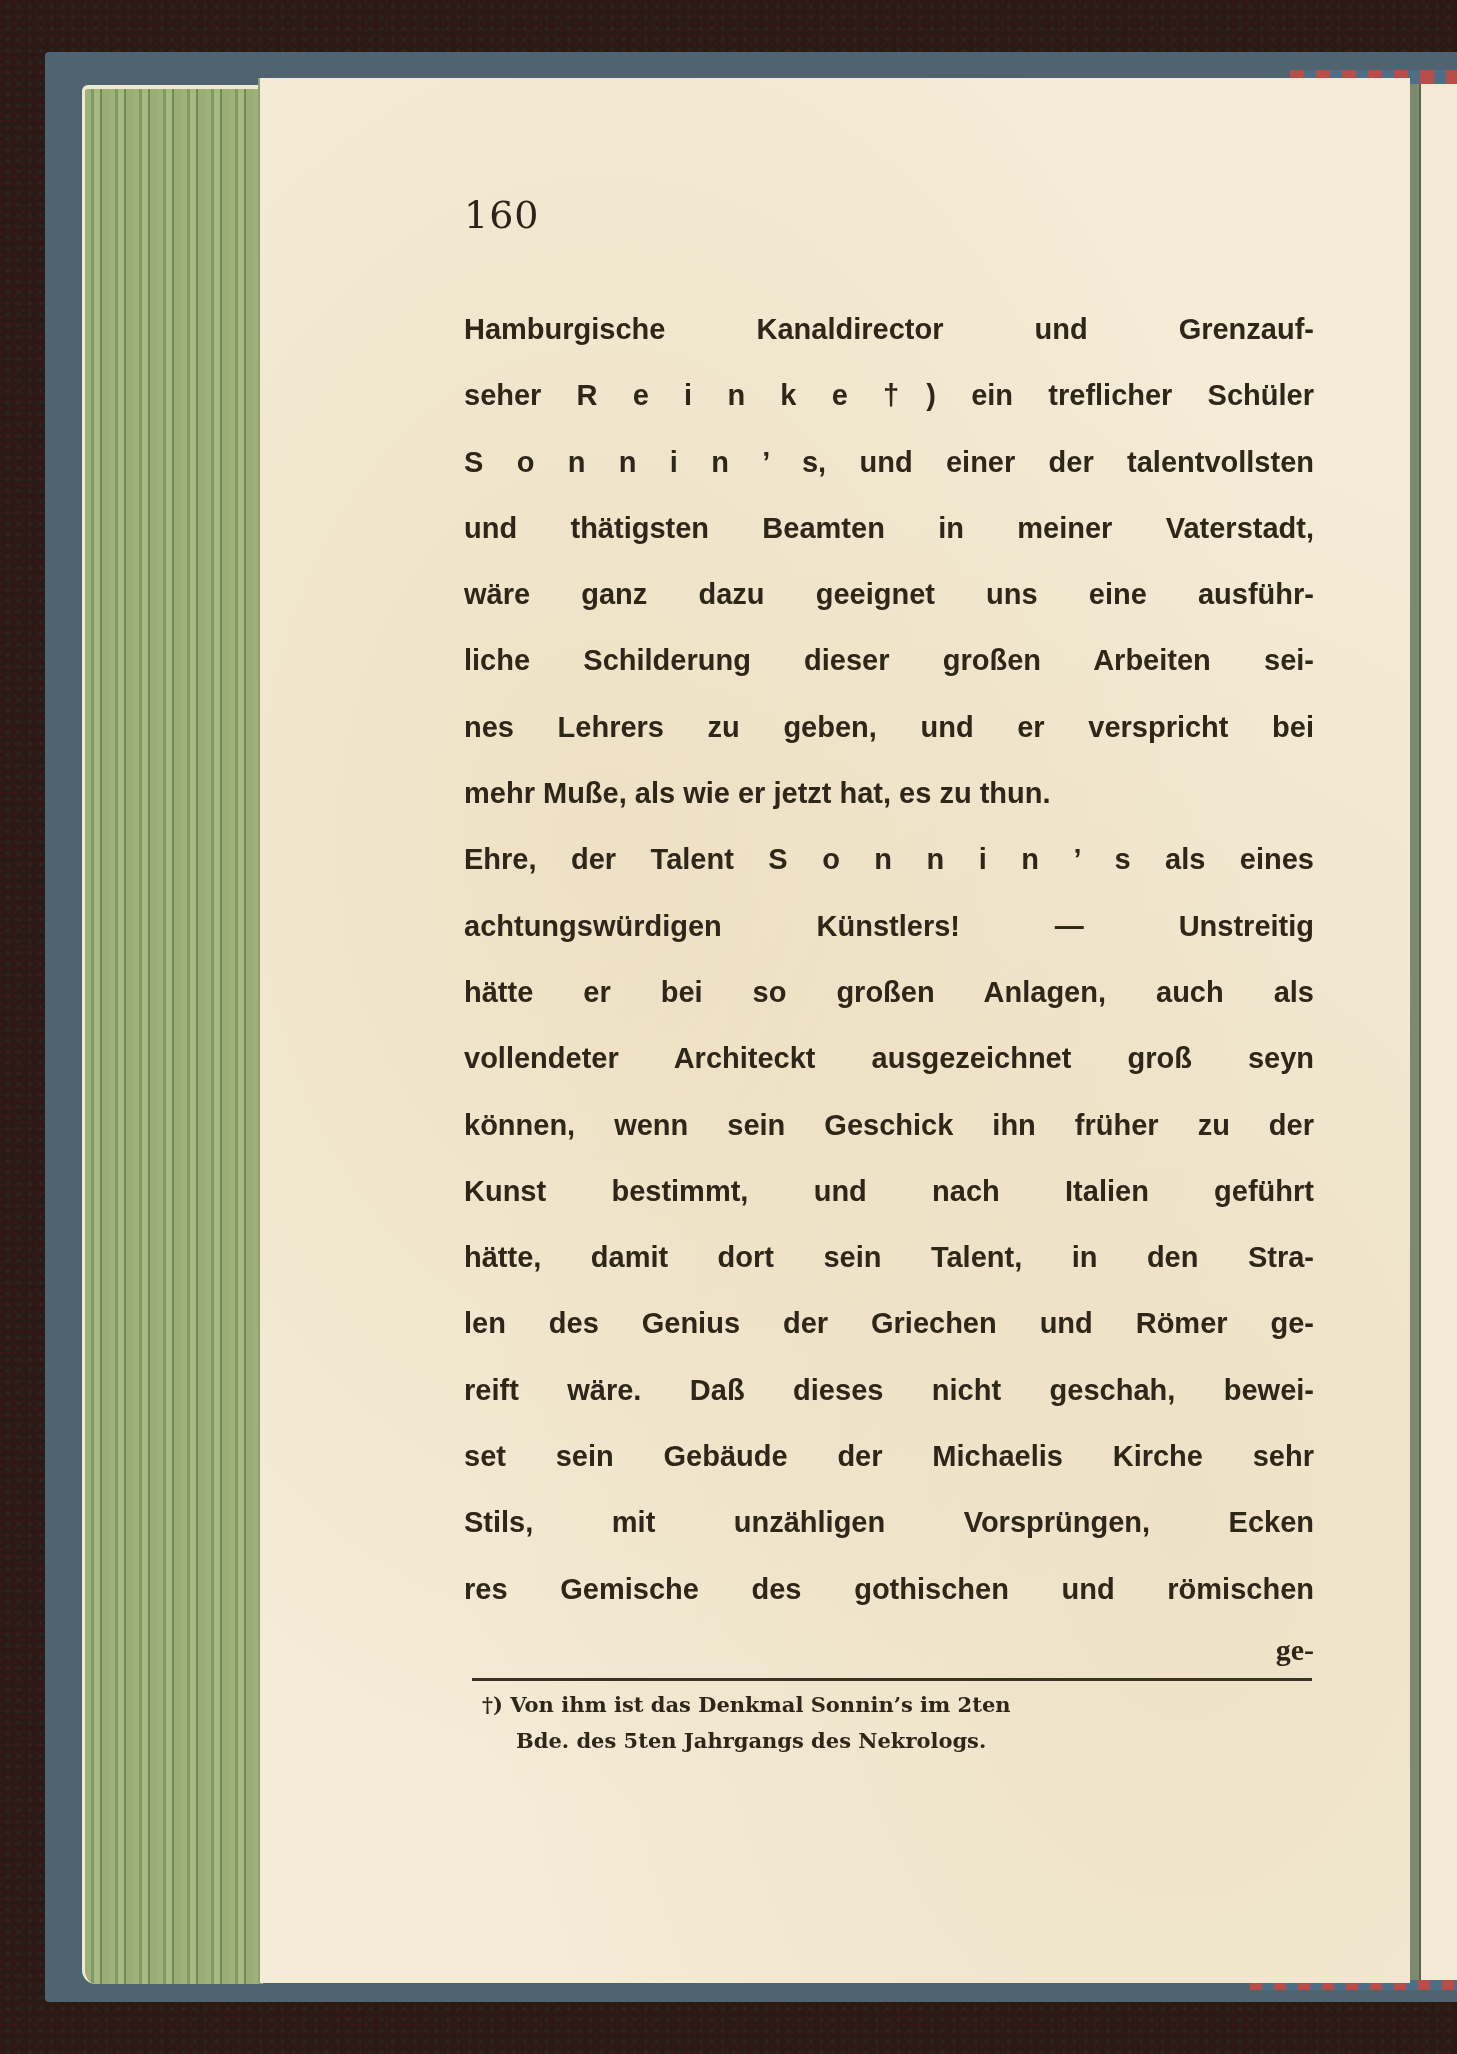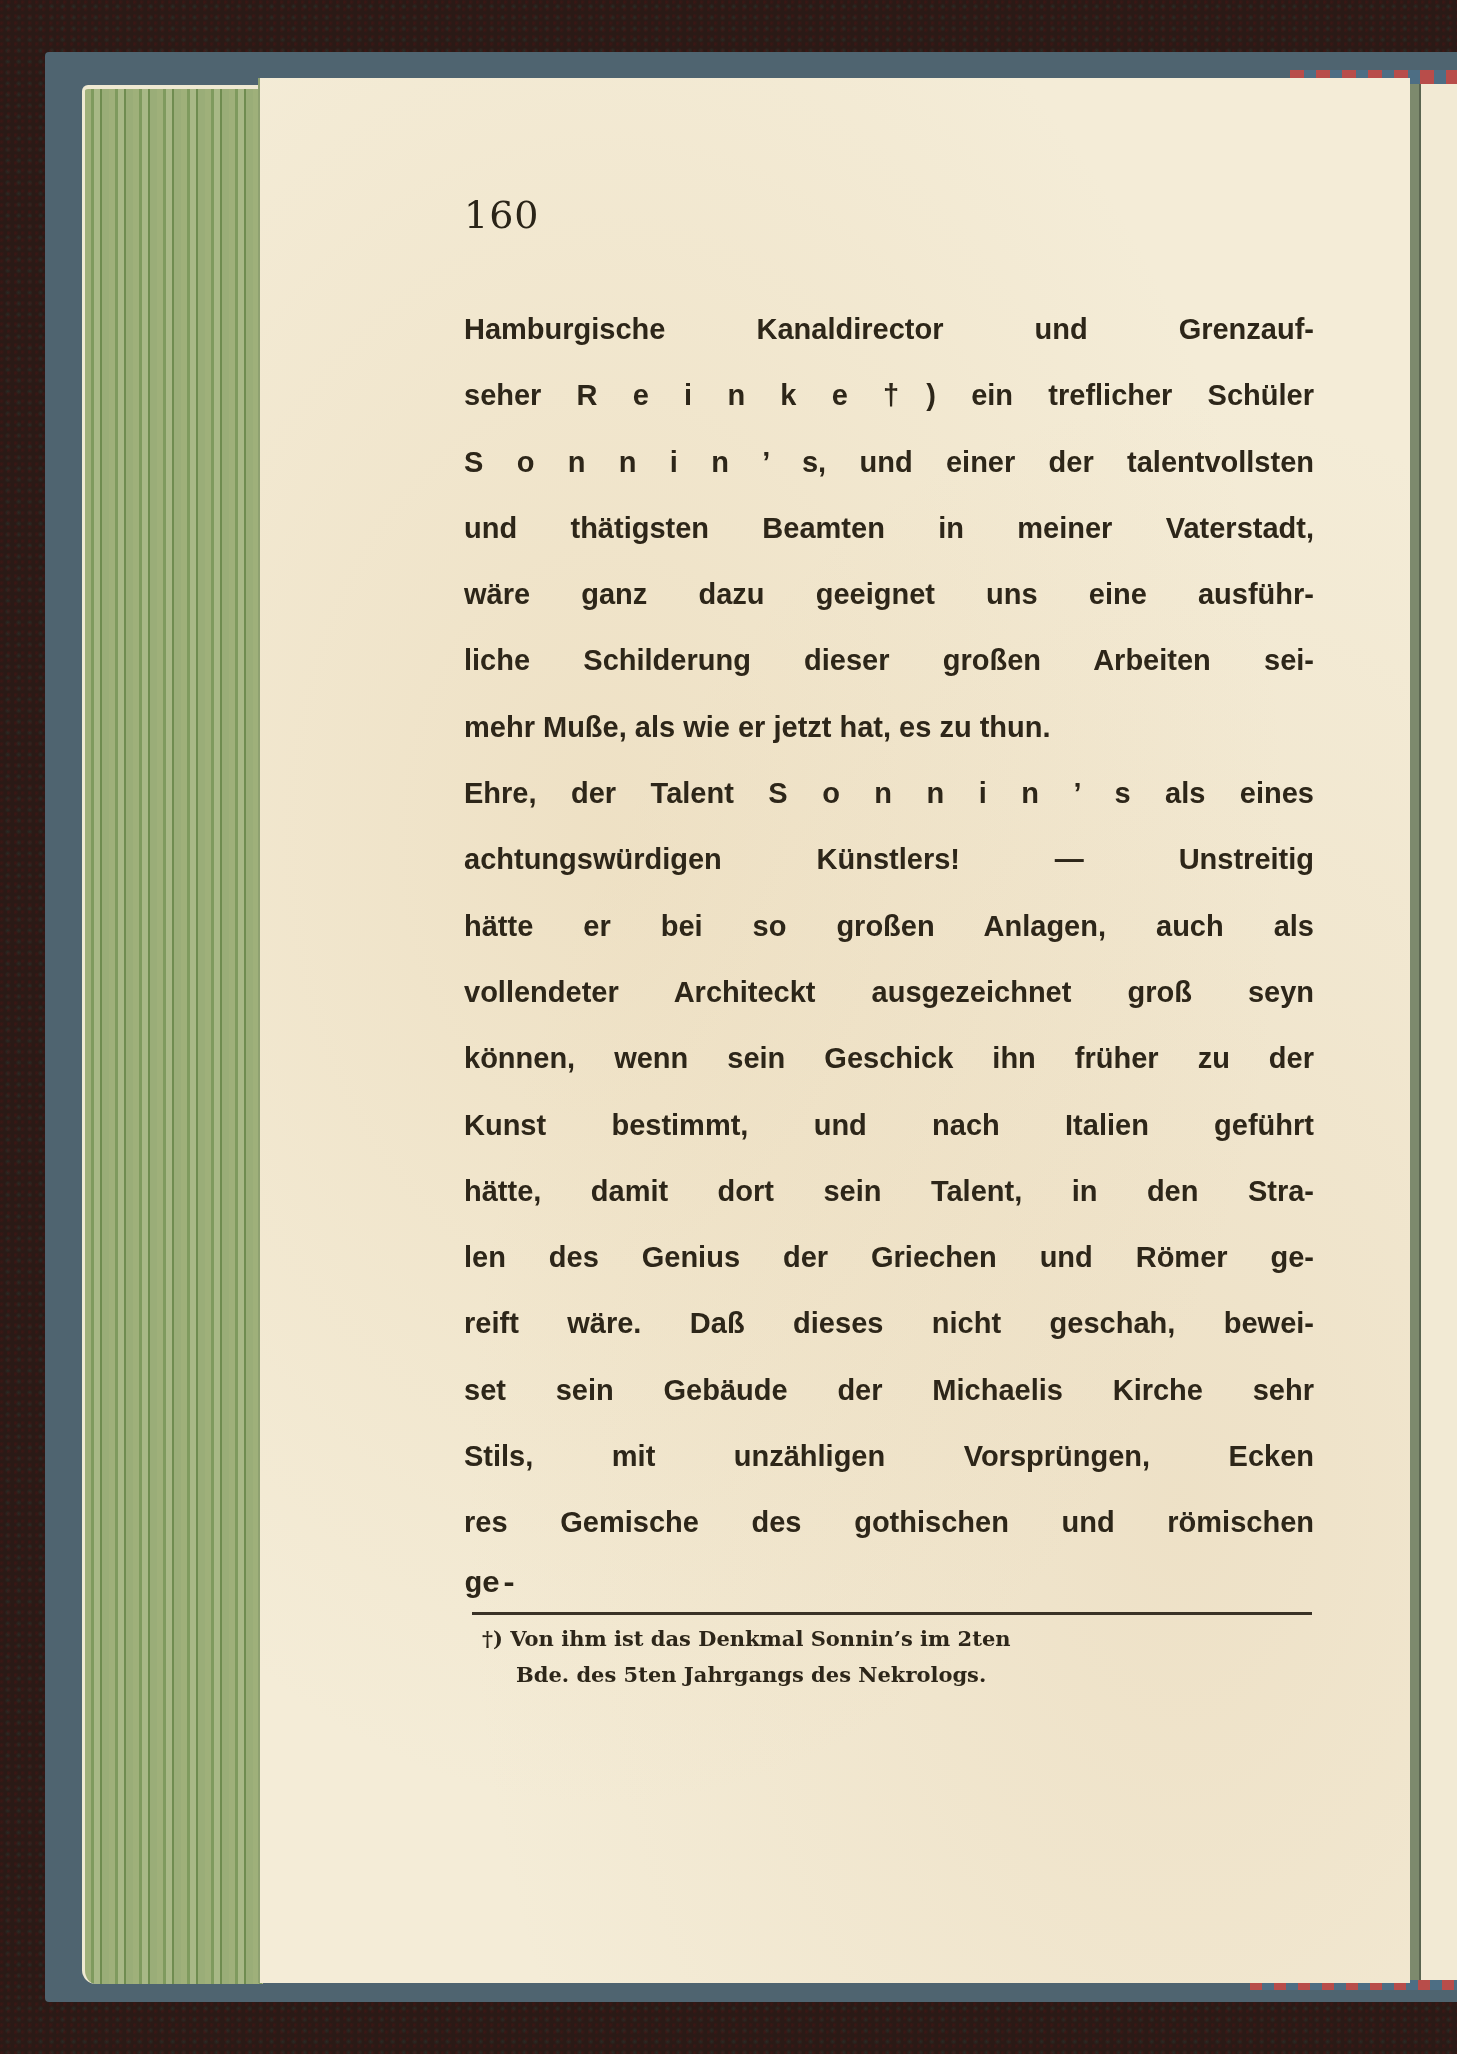--- a/index.html
+++ b/index.html
@@ -108,24 +108,24 @@
       white-space: nowrap;
       text-align: justify;
       text-align-last: justify;
       font-weight: bold;
       color: #2d2619;
     }
     .line.indent {
       text-indent: 0;
     }
     .catchword-line {
-      font-family: Liberation Mono, monospace;
+      font-family: Liberation Serif, serif;
       font-size: 30px;
       font-weight: bold;
-      text-align: left;
+      text-align: right;
       height: 52px;
       line-height: 52px;
       margin-top: 2px;
       color: #2d2619;
     }
     .footnote-rule {
       border-top: 3px solid #3a3226;
       width: 840px;
       margin-left: 8px;
       margin-top: 2px;
@@ -158,20 +158,21 @@
 
 <div class="text-block">
   <div class="page-number">160</div>
 
   <div class="line">Hamburgische Kanaldirector und Grenzauf-</div>
   <div class="line">seher R e i n k e  †) ein treflicher Schüler</div>
   <div class="line">S o n n i n ’ s,  und einer der talentvollsten</div>
   <div class="line">und thätigsten Beamten in meiner Vaterstadt,</div>
   <div class="line">wäre ganz dazu geeignet uns eine ausführ-</div>
   <div class="line">liche Schilderung dieser großen Arbeiten sei-</div>
+  <div class="line">nes Lehrers zu geben, und er verspricht bei</div>
   <div class="line" style="text-align-last:left;">mehr Muße, als wie er jetzt hat, es zu thun.</div>
   <div class="line indent">Ehre, der Talent S o n n i n ’ s als eines</div>
   <div class="line">achtungswürdigen Künstlers! — Unstreitig</div>
   <div class="line">hätte er bei so großen Anlagen, auch als</div>
   <div class="line">vollendeter Architeckt ausgezeichnet groß seyn</div>
   <div class="line">können, wenn sein Geschick ihn früher zu der</div>
   <div class="line">Kunst bestimmt, und nach Italien geführt</div>
   <div class="line">hätte, damit dort sein Talent, in den Stra-</div>
   <div class="line">len des Genius der Griechen und Römer ge-</div>
   <div class="line">reift wäre. Daß dieses nicht geschah, bewei-</div>

